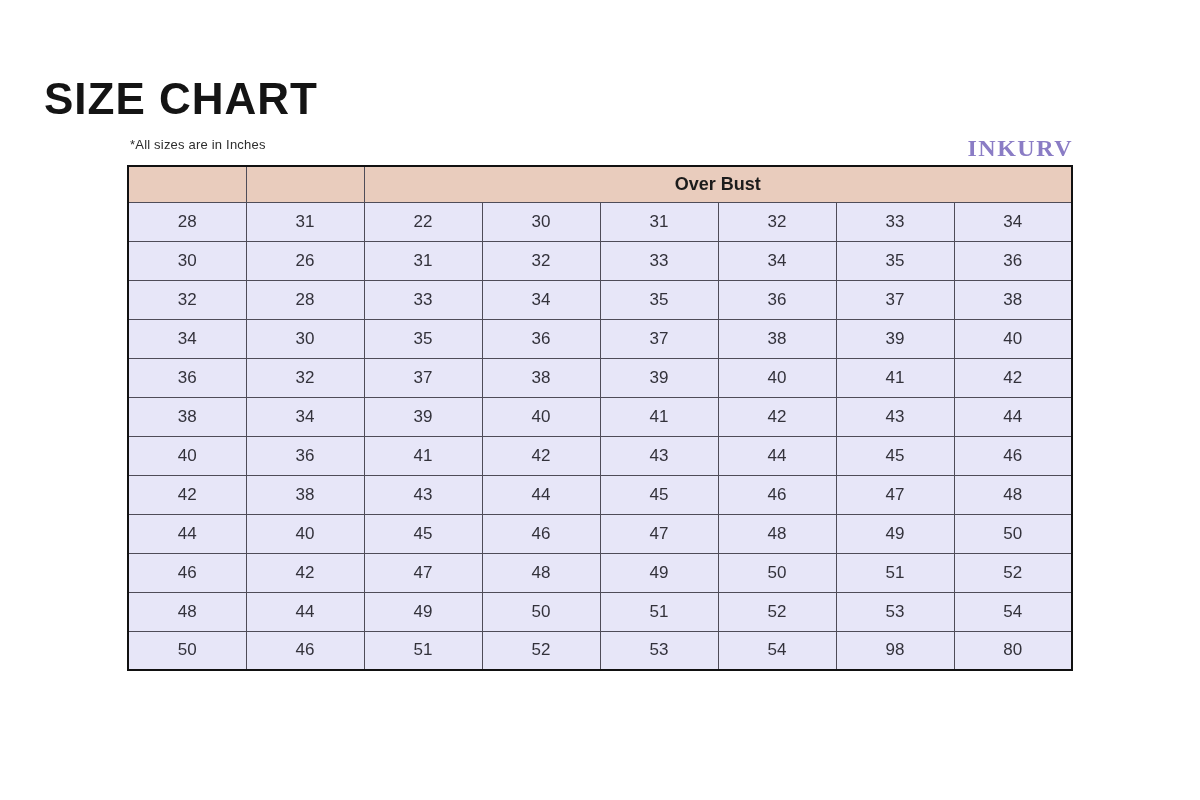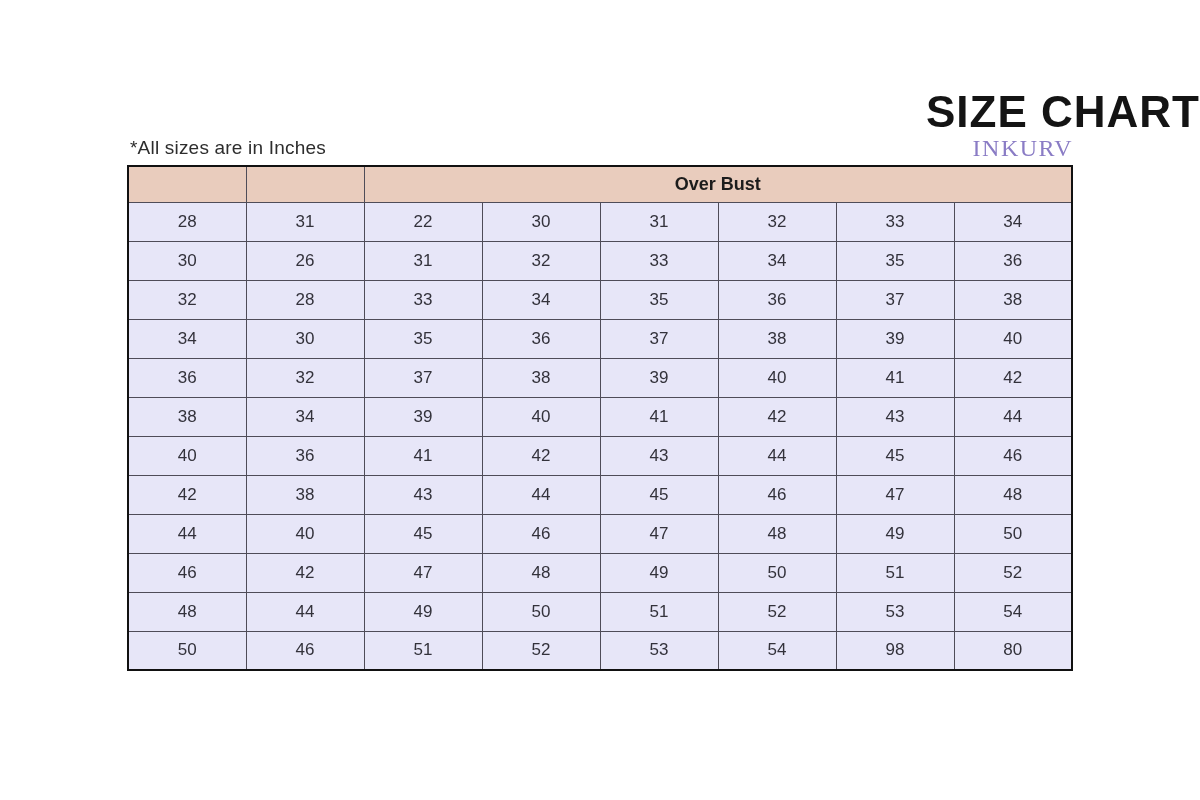--- a/index.html
+++ b/index.html
@@ -1,32 +1,32 @@
 <!DOCTYPE html>
 <html style="--over-bust-bg: #e9ccbd; --header-bg: #7670b8; --header-text: #ffffff; --row-bg: #e7e6f8; --brand-text: #8a7cc5; --grid-line: #4f4c58; --outer-border: #111111;"><head>
 <meta charset="utf-8">
 <style>
   * { margin: 0; padding: 0; box-sizing: border-box; }
   html, body { width: 1200px; height: 800px; background: #ffffff; }
   body { font-family: "Liberation Sans", sans-serif; }
   .canvas { position: relative; width: 1200px; height: 800px; background: #ffffff; overflow: hidden; }
 
   .page-title {
-    position: absolute; top: 87px; left: 0; width: 100%;
-    text-align: right; font-size: 44px; font-weight: 800;
-    letter-spacing: 1px; color: #141414;
+    position: absolute; top: 74px; left: 0; width: 100%;
+    text-align: left; font-size: 44px; font-weight: 800;
+    letter-spacing: 1px; color: #141414; padding-left: 44px;
   }
   .meta-note {
     position: absolute; top: 137px; left: 130px;
-    font-size: 19px; color: #2d2d2d; letter-spacing: 0.2px;
+    font-size: 13px; color: #2d2d2d; letter-spacing: 0.2px;
   }
   .brand {
     position: absolute; top: 135px; right: 127px;
     font-family: "Liberation Serif", serif;
-    font-size: 24px; font-weight: 400; letter-spacing: 1.5px;
+    font-size: 24px; font-weight: 700; letter-spacing: 1.5px;
     color: var(--brand-text, #8a7cc5);
   }
 
   table.size-chart {
     position: absolute; left: 127px; top: 165px; width: 946px;
     border-collapse: collapse; table-layout: fixed;
     border: 2.5px solid var(--outer-border, #111111);
     padding-left: 32px;
   }
   table.size-chart td, table.size-chart th {

